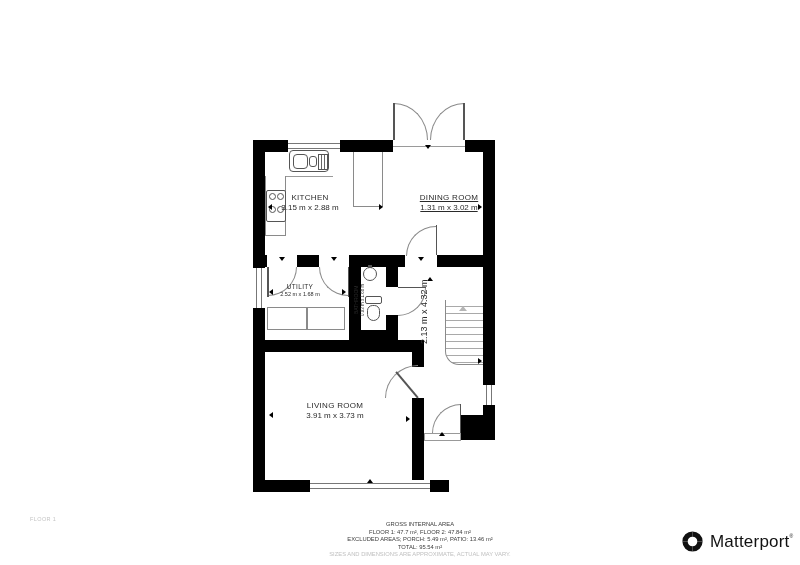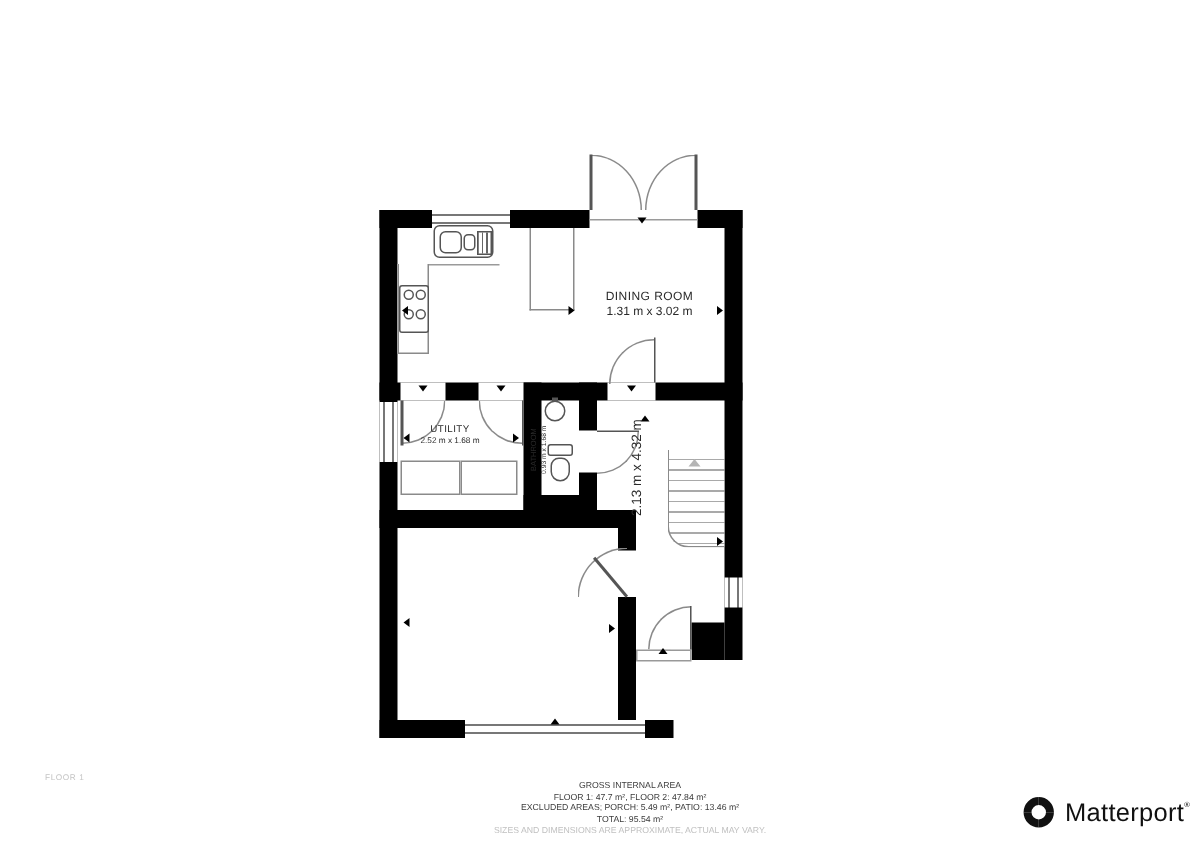--- a/index.html
+++ b/index.html
@@ -128,31 +128,39 @@
   <div class="a mk r" style="left:153px;top:326px;"></div>
   <div class="a mk u" style="left:174px;top:184px;"></div>
   <div class="a mk r" style="left:225px;top:268px;"></div>
   <div class="a mk d" style="left:172px;top:55px;"></div>
   <div class="a mk d" style="left:165px;top:167px;"></div>
   <div class="a mk d" style="left:26px;top:167px;"></div>
   <div class="a mk d" style="left:78px;top:167px;"></div>
   <div class="a mk u" style="left:186px;top:339px;"></div>
   <div class="a mk u" style="left:114px;top:386px;"></div>
 
-  <div class="a label" style="left:124px;top:103px;width:112px;">
+  <div class="a label" style="left:1px;top:103px;width:112px;">
+    <div class="nm">KITCHEN</div>
+    <div>3.15 m x 2.88 m</div>
+  </div>
+  <div class="a label" style="left:140px;top:103px;width:112px;text-decoration:underline;">
     <div class="nm">DINING ROOM</div>
     <div>1.31 m x 3.02 m</div>
   </div>
   <div class="a label" style="left:7px;top:193px;width:80px;font-size:6.5px;line-height:7.5px;">
     <div class="nm">UTILITY</div>
     <div style="font-size:5.5px;">2.52 m x 1.68 m</div>
   </div>
   <span class="a vtext" style="left:100px;top:181px;height:58px;font-size:5px;">BATHROOM</span>
   <span class="a vtext" style="left:107px;top:181px;height:58px;font-size:4.5px;">0.93 m x 1.68 m</span>
   <span class="a vtext" style="left:166px;top:182px;height:80px;font-size:9px;">2.13 m x 4.32 m</span>
+  <div class="a label" style="left:26px;top:311px;width:112px;">
+    <div class="nm">LIVING ROOM</div>
+    <div>3.91 m x 3.73 m</div>
+  </div>
 </div>
 
 <div id="floor-label">FLOOR 1</div>
 
 <div id="area-block">
   <div>GROSS INTERNAL AREA</div>
   <div>FLOOR 1: 47.7 m², FLOOR 2: 47.84 m²</div>
   <div>EXCLUDED AREAS; PORCH: 5.49 m², PATIO: 13.46 m²</div>
   <div>TOTAL: 95.54 m²</div>
   <div class="disc">SIZES AND DIMENSIONS ARE APPROXIMATE, ACTUAL MAY VARY.</div>

